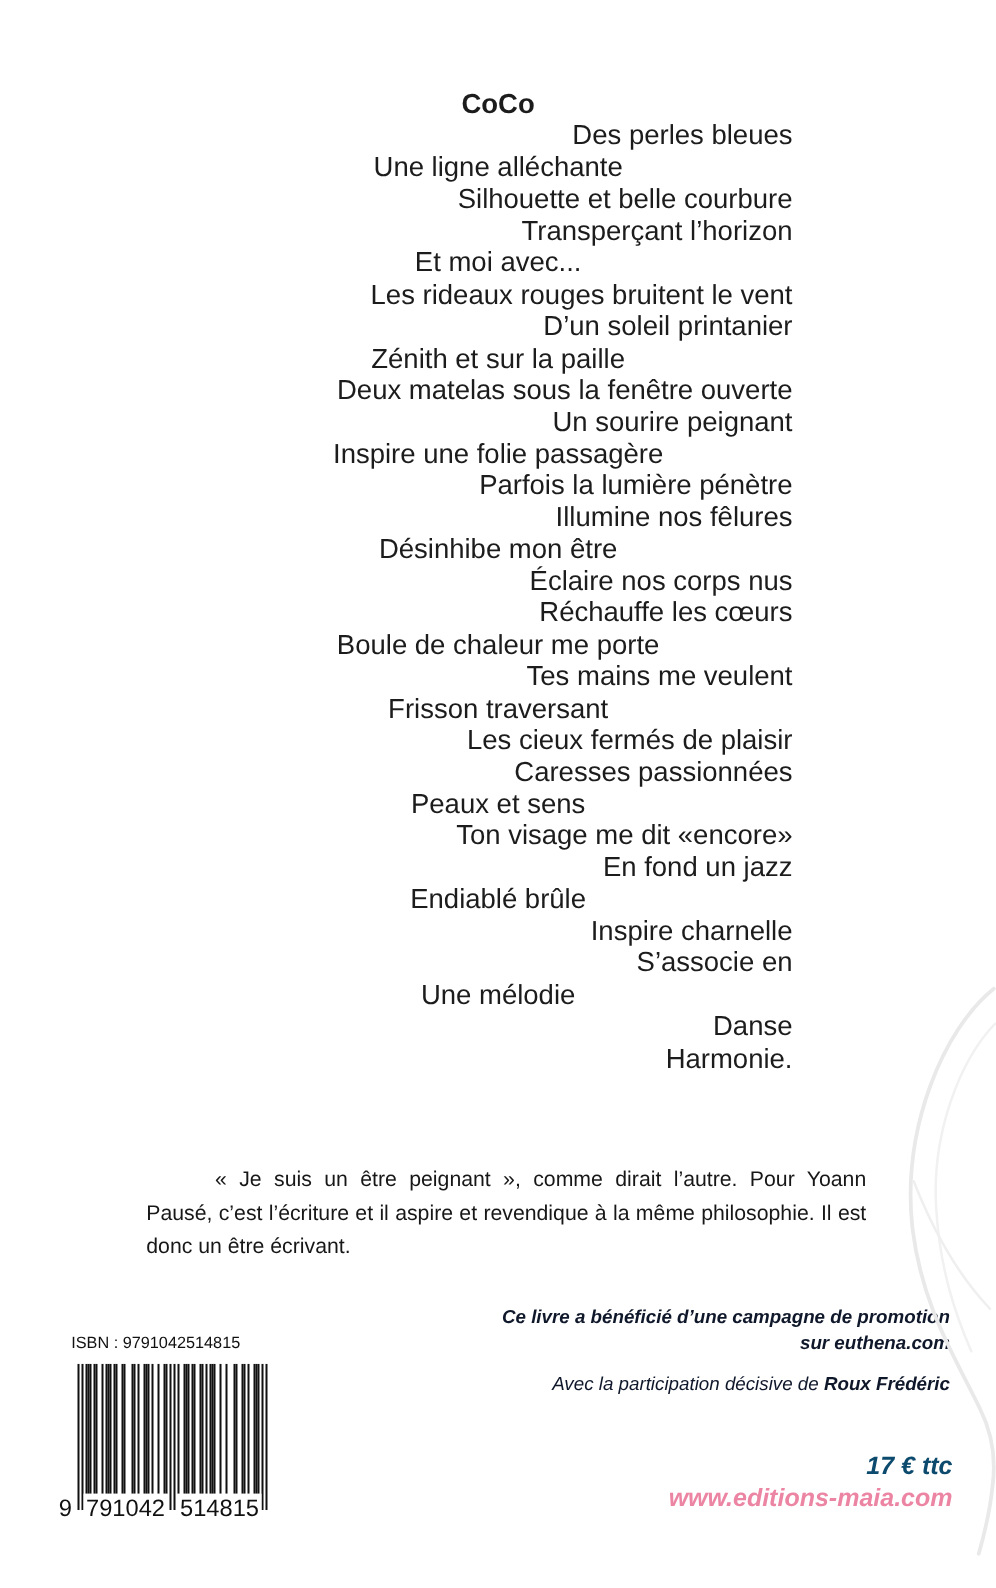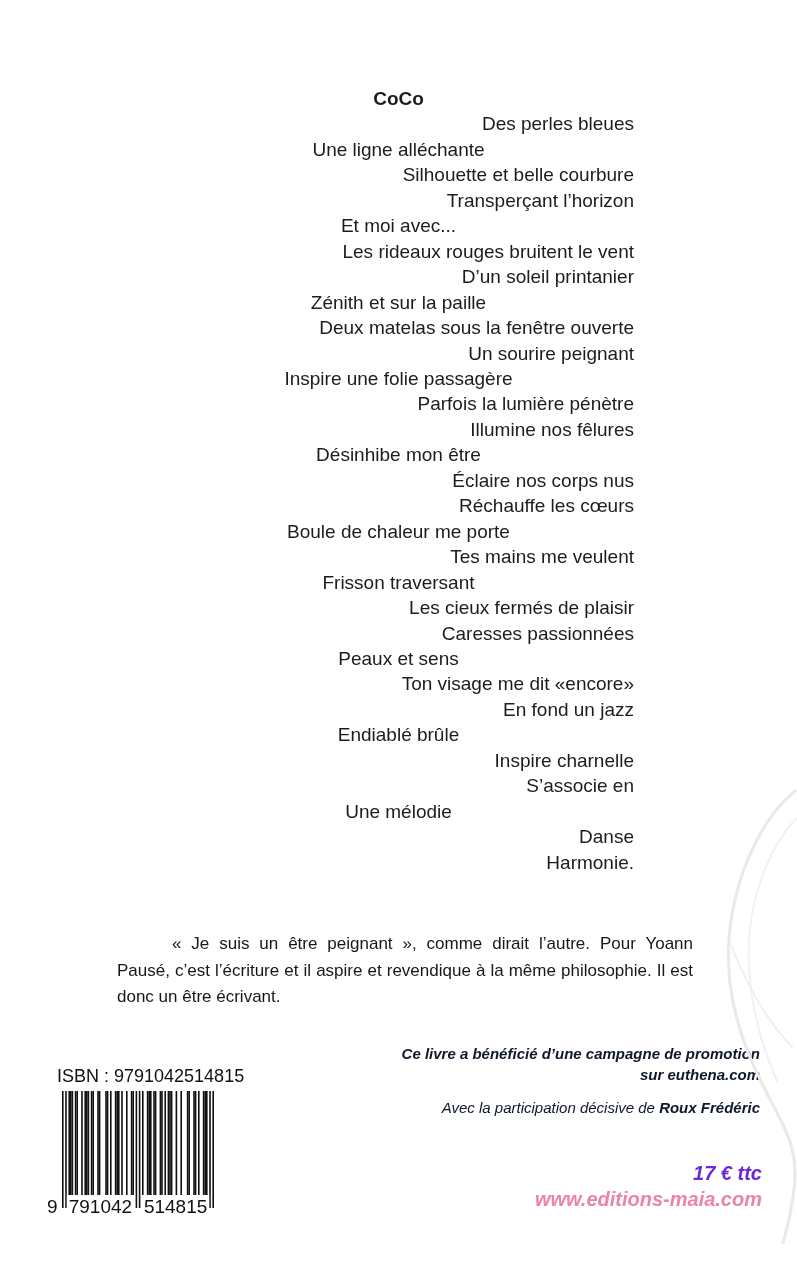--- a/index.html
+++ b/index.html
@@ -9,22 +9,22 @@
     font-family: "Liberation Sans", sans-serif;
     color: #1c1c1c;
     position: relative;
     overflow: hidden;
   }
   .page { position: absolute; inset: 0; background: #ffffff; }
 
   
   .poem {
     position: absolute;
-    left: 163px; top: 86px; width: 471px;
-    font-size: 19px; line-height: 25.45px;
+    left: 163px; top: 70px; width: 471px;
+    font-size: 22px; line-height: 25.45px;
   }
   .poem-title { font-weight: bold; text-align: center; }
   .poem-line { white-space: nowrap; }
   .poem-line.left   { text-align: right; }
   .poem-line.center { text-align: center; }
   .poem-line.right  { text-align: right; }
 
   
   .bio {
     position: absolute;
@@ -46,21 +46,21 @@
     color: #0f172a;
   }
   .promo-bold { font-weight: bold; }
   .promo-credit { margin-top: 12px; font-weight: normal; }
   .promo-credit b { font-weight: bold; }
 
   
   .isbn-label {
     position: absolute;
     left: 57px; top: 1066px;
-    font-size: 18px;
+    font-size: 13px;
     color: #111;
   }
   .barcode {
     position: absolute;
     left: 46px; top: 1091px;
     width: 170px; height: 128px;
   }
 
   
   .price-block {
@@ -191,21 +191,21 @@
         </g>
         <rect x="20.8" y="104" width="67.2" height="24" fill="#fff"></rect>
         <rect x="96" y="104" width="67.2" height="24" fill="#fff"></rect>
         <text x="1" y="122" style="font-family:'Liberation Sans',sans-serif;font-size:19px;fill:#111;">9</text>
         <text x="54.400000000000006" y="122" text-anchor="middle" textLength="63.2" lengthAdjust="spacingAndGlyphs" style="font-family:'Liberation Sans',sans-serif;font-size:19px;fill:#111;">791042</text>
         <text x="129.6" y="122" text-anchor="middle" textLength="63.2" lengthAdjust="spacingAndGlyphs" style="font-family:'Liberation Sans',sans-serif;font-size:19px;fill:#111;">514815</text>
       </svg>
   </div>
 
   <div class="price-block">
-    <div style="color: #6d28d9; text-align: right;">17 € ttc</div>
+    <div style="color: #0c4a6e; text-align: right;">17 € ttc</div>
     <div style="color: rgb(236, 133, 164);">www.editions-maia.com</div>
   </div>
 
   <svg class="decor" viewBox="0 0 100 460" xmlns="http://www.w3.org/2000/svg">
     <path d="M98,6 C58,38 24,118 33,198 C41,262 68,302 87,342 C96,360 100,382 97,404 C95,424 90,444 86,458" fill="none" stroke="#e9e9e9" stroke-width="3" stroke-linecap="round"></path>
     <path d="M99,34 C72,62 48,120 52,182 C55,232 68,268 80,296" fill="none" stroke="#f1f1f1" stroke-width="2" stroke-linecap="round"></path>
     <path d="M34,160 C52,206 74,240 95,262" fill="none" stroke="#efefef" stroke-width="2" stroke-linecap="round"></path>
   </svg>
 
 </div>

